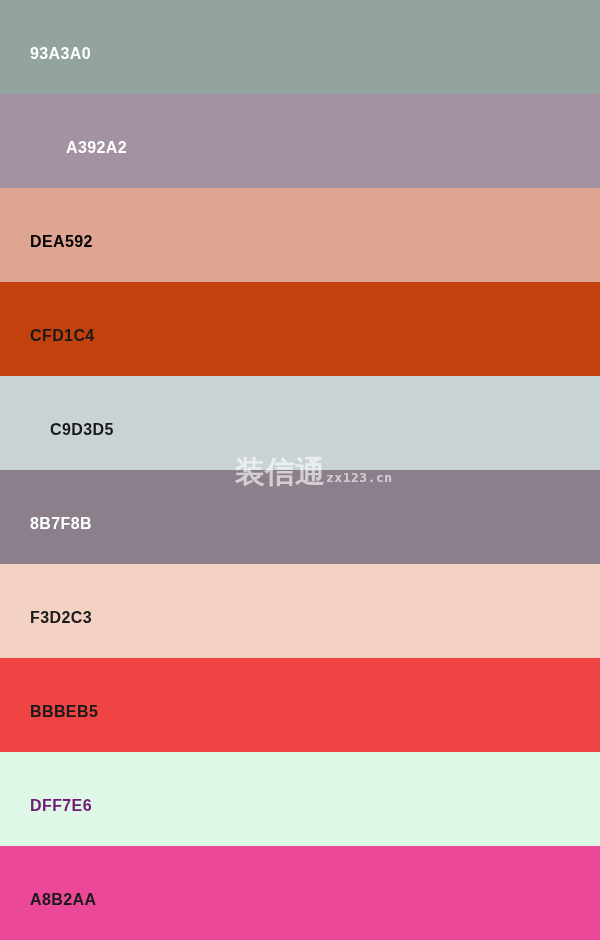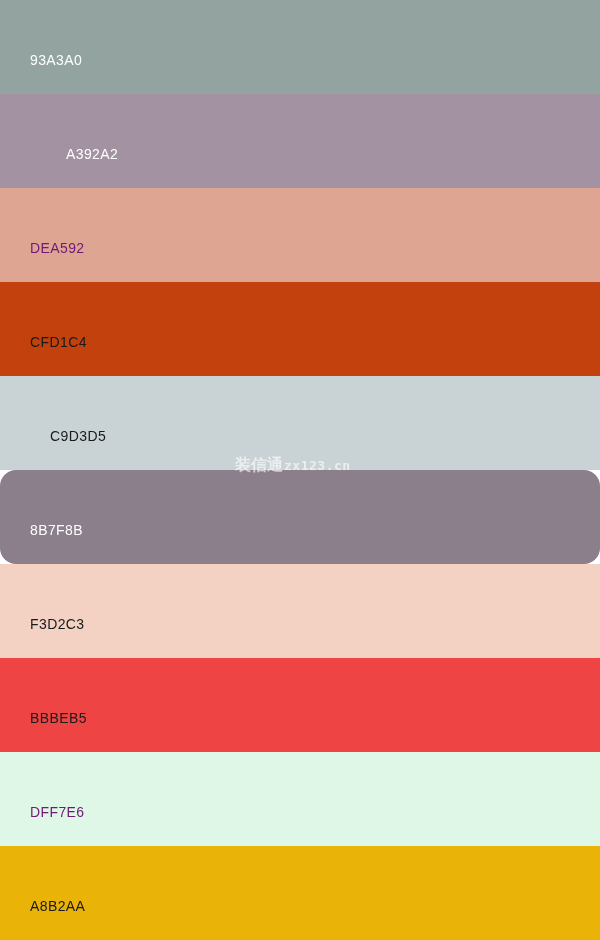--- a/index.html
+++ b/index.html
@@ -19,41 +19,41 @@
   .swatch {
     position:relative;
     width:100%;
     flex:1 1 0;
     display:flex;
     align-items:center;
     overflow:hidden;
   }
   .swatch-label {
     padding-left:30px;
-    font-size:14px;
-    font-weight:normal;
+    font-size:16px;
+    font-weight:bold;
     letter-spacing:0.4px;
     line-height:1;
     position:relative;
-    top:13px;
+    top:7px;
     white-space:nowrap;
     user-select:none;
   }
   #watermark {
     position:absolute;
     left:235px;
     top:457px;
     display:flex;
     align-items:baseline;
     pointer-events:none;
     user-select:none;
     z-index:5;
   }
   #watermark .wm-cn {
-    font-size:16px;
+    font-size:30px;
     font-weight:bold;
     line-height:1;
     color:rgba(255,255,255,0.62);
     letter-spacing:0px;
     font-family:"DejaVu Sans", sans-serif;
   }
   #watermark .wm-domain {
     font-size:13px;
     font-weight:bold;
     line-height:1;
@@ -70,48 +70,48 @@
 
   <div class="swatch" style="background-color: rgb(147, 163, 160);">
     <span class="swatch-label" style="color: rgb(255, 255, 255);">93A3A0</span>
   </div>
 
   <div class="swatch" style="background-color: rgb(163, 146, 162); padding-left: 36px;">
     <span class="swatch-label" style="color: rgb(255, 255, 255);">A392A2</span>
   </div>
 
   <div class="swatch" style="background-color: rgb(222, 165, 146);">
-    <span class="swatch-label" style="color: #701a75;">DEA592</span>
+    <span class="swatch-label" style="color: #000000;">DEA592</span>
   </div>
 
   <div class="swatch" style="background-color: #c2410c;">
     <span class="swatch-label" style="color: rgb(26, 26, 26);">CFD1C4</span>
   </div>
 
   <div class="swatch" style="background-color: rgb(201, 211, 213); padding-left: 20px;">
     <span class="swatch-label" style="color: rgb(26, 26, 26);">C9D3D5</span>
   </div>
 
-  <div class="swatch" style="background-color: rgb(139, 127, 139); border-radius: 16px;">
+  <div class="swatch" style="background-color: rgb(139, 127, 139);">
     <span class="swatch-label" style="color: rgb(255, 255, 255);">8B7F8B</span>
   </div>
 
   <div class="swatch" style="background-color: rgb(243, 210, 195);">
     <span class="swatch-label" style="color: rgb(26, 26, 26);">F3D2C3</span>
   </div>
 
   <div class="swatch" style="background-color: #ef4444;">
     <span class="swatch-label" style="color: rgb(26, 26, 26);">BBBEB5</span>
   </div>
 
   <div class="swatch" style="background-color: rgb(223, 247, 230);">
     <span class="swatch-label" style="color: #701a75;">DFF7E6</span>
   </div>
 
-  <div class="swatch" style="background-color: #eab308; text-align: right;">
+  <div class="swatch" style="background-color: #ec4899; text-align: right;">
     <span class="swatch-label" style="color: rgb(26, 26, 26);">A8B2AA</span>
   </div>
 
   <div id="watermark">
     <span class="wm-cn">装信通</span>
     <span class="wm-domain">zx123.cn</span>
   </div>
 
 </div>
 

